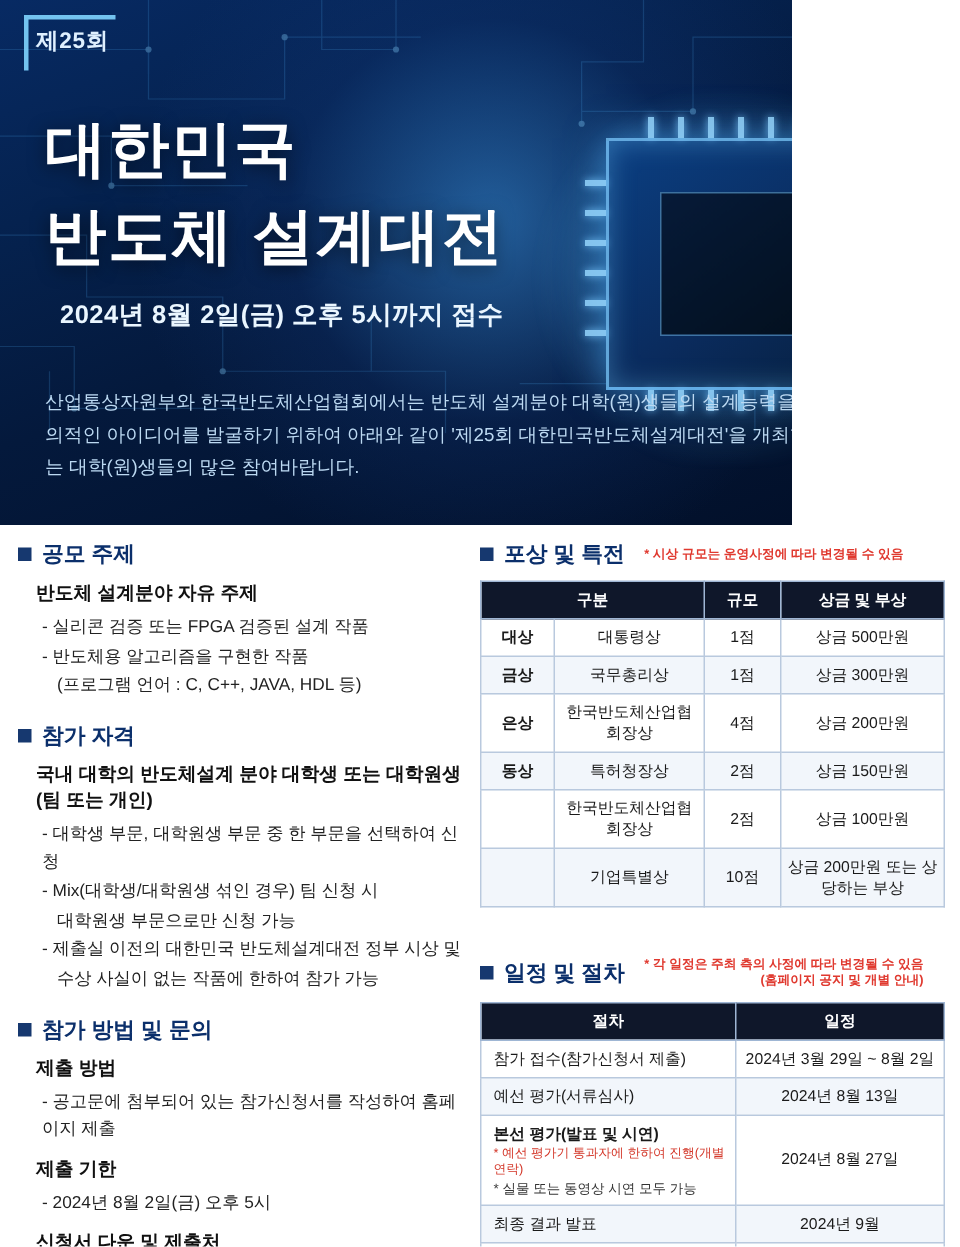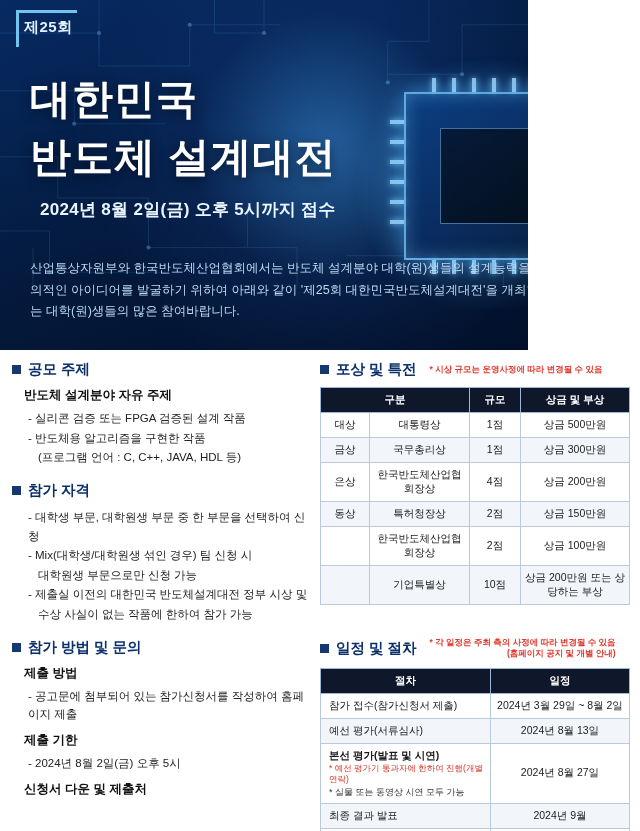--- a/index.html
+++ b/index.html
@@ -83,21 +83,21 @@
   .li.ind{margin-left:14px;}
 
   
   table{border-collapse:collapse;width:100%;font-size:10.5px;}
   th{
     background:#0f172a;color:#fff;font-weight:bold;
     border:1px solid #9fb6d4;padding:5px 2px;text-align:center;
   }
   td{border:1px solid #b9c9de;padding:5px 3px;text-align:center;color:#1a1a1a;}
   tr:nth-child(even) td{background:#f2f6fb;}
-  .t-award td:first-child{font-weight:normal;}
+  .t-award td:first-child{font-weight:bold;}
   .t-sched td:first-child{text-align:left;padding-left:8px;}
   .redline{color:#d33527;font-size:8.5px;display:block;line-height:1.35;}
   .mini{font-size:9px;color:#333;display:block;line-height:1.35;}
 </style>
 </head>
 <body>
 
 <div class="poster">
 
   <div class="hero">
@@ -183,20 +183,21 @@
         <div class="li">- 실리콘 검증 또는 FPGA 검증된 설계 작품</div>
         <div class="li">- 반도체용 알고리즘을 구현한 작품</div>
         <div class="li ind">(프로그램 언어 : C, C++, JAVA, HDL 등)</div>
       </div>
 
       <div class="sec-title">
         <span class="sq"></span>
         <span>참가 자격</span>
       </div>
       <div class="blk">
+        <div class="sub">국내 대학의 반도체설계 분야 대학생 또는 대학원생(팀 또는 개인)</div>
         <div class="li">- 대학생 부문, 대학원생 부문 중 한 부문을 선택하여 신청</div>
         <div class="li">- Mix(대학생/대학원생 섞인 경우) 팀 신청 시</div>
         <div class="li ind">대학원생 부문으로만 신청 가능</div>
         <div class="li">- 제출실 이전의 대한민국 반도체설계대전 정부 시상 및</div>
         <div class="li ind">수상 사실이 없는 작품에 한하여 참가 가능</div>
       </div>
 
       <div class="sec-title">
         <span class="sq"></span>
         <span>참가 방법 및 문의</span>

